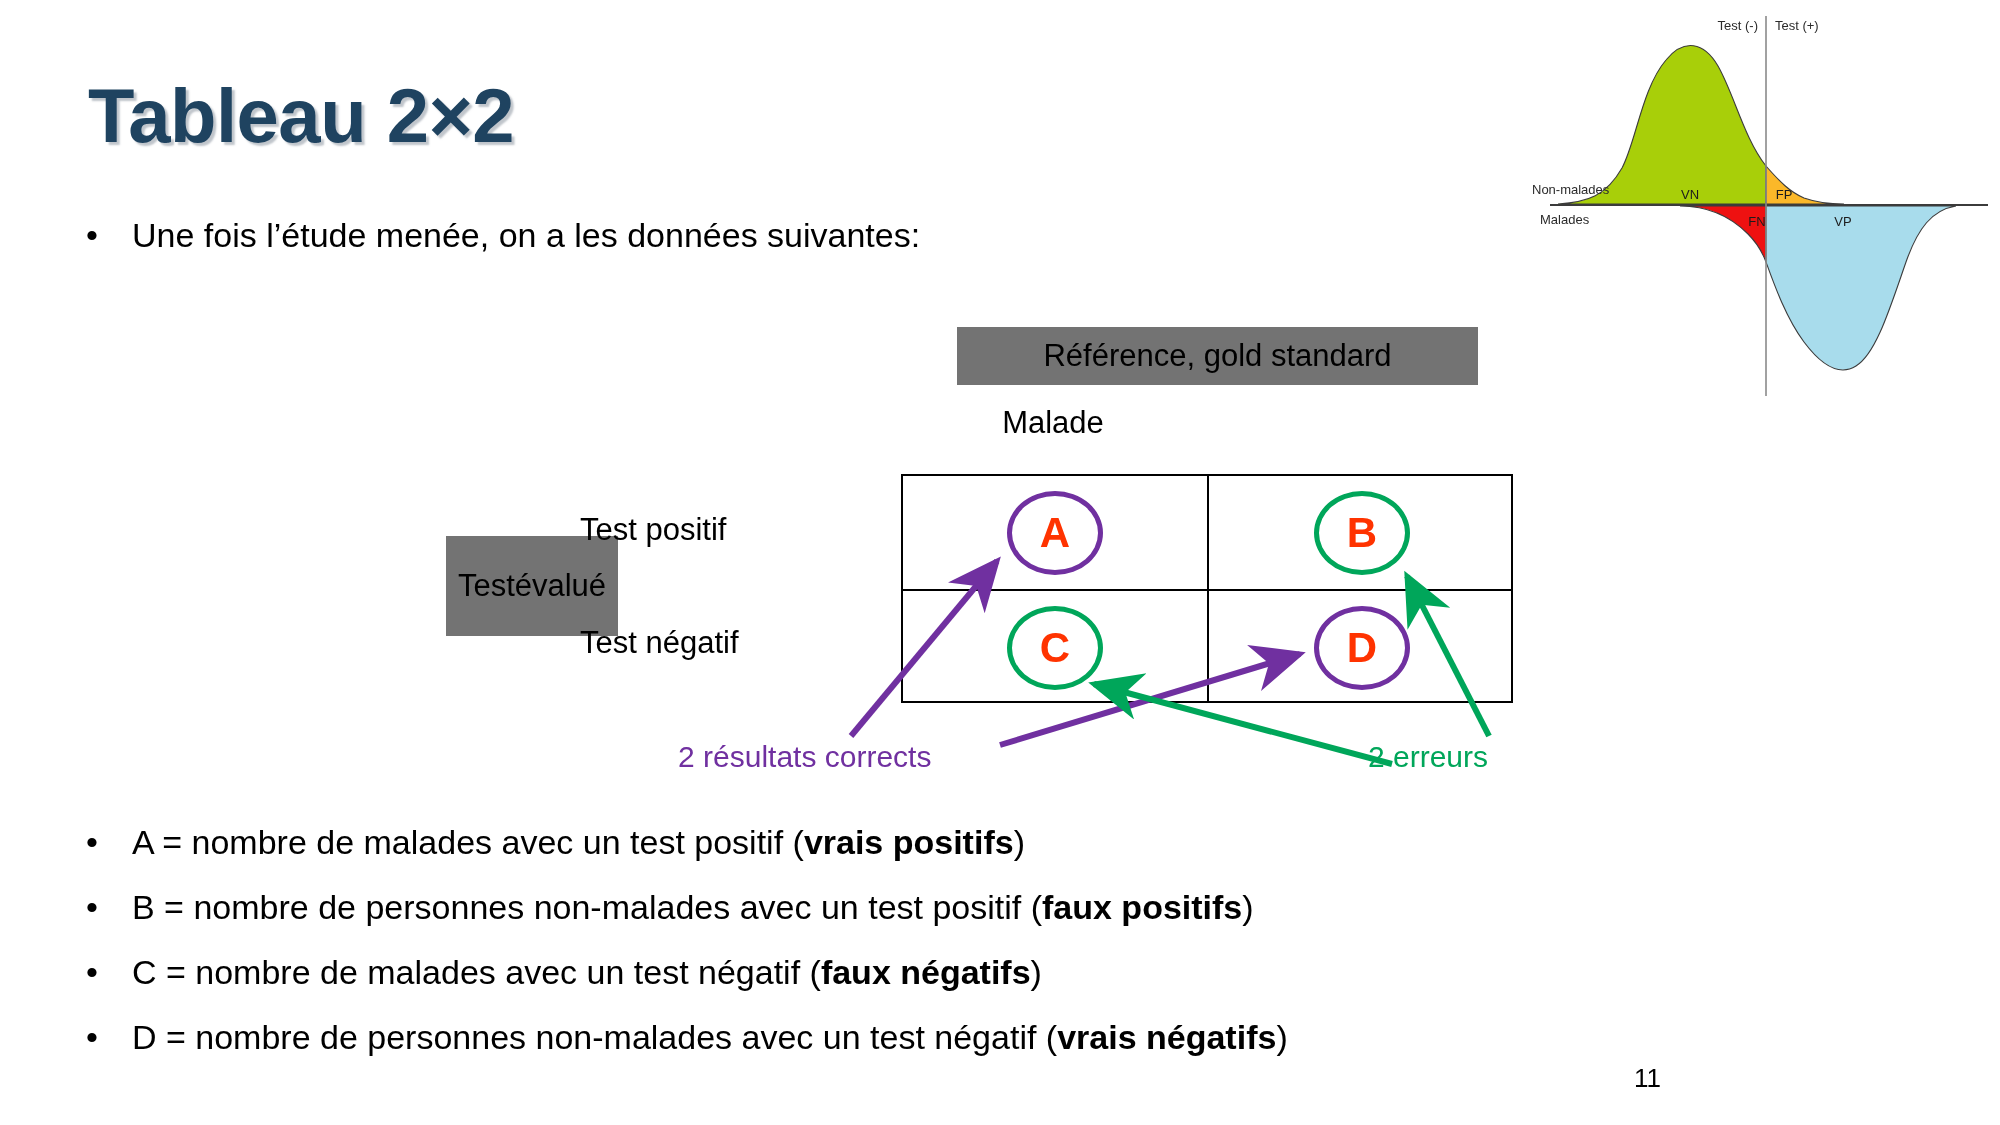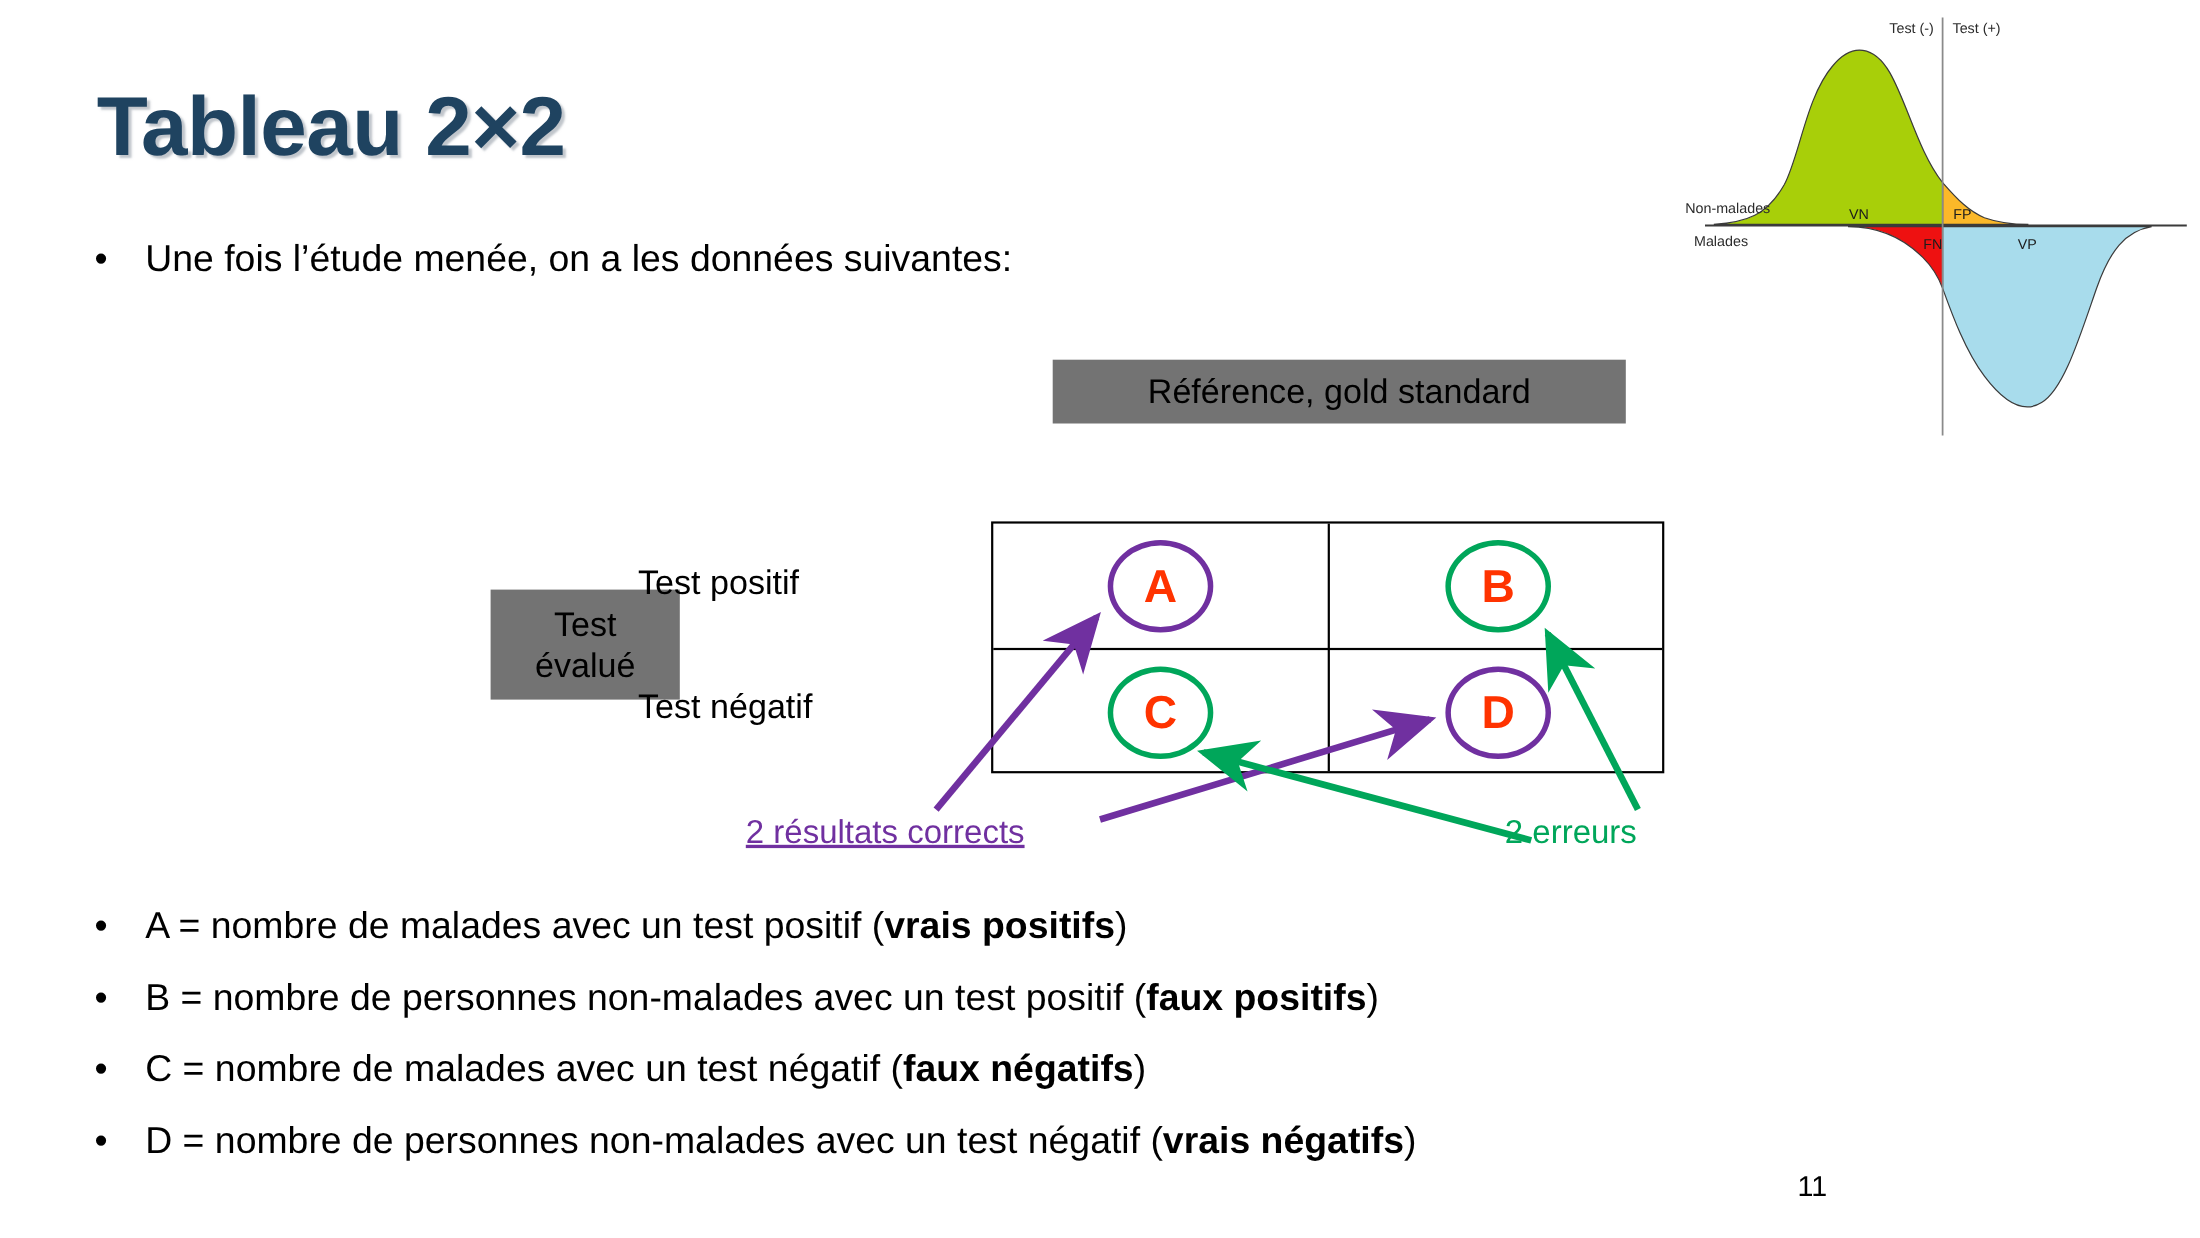--- a/index.html
+++ b/index.html
@@ -74,21 +74,21 @@
     left: 957px;
     top: 327px;
     width: 521px;
     height: 58px;
   }
   .test-eval-box {
     left: 446px;
     top: 536px;
     width: 172px;
     height: 100px;
-    flex-direction: column;
+    flex-direction: row;
   }
 
   
   .col-head {
     position: absolute;
     font-size: 31px;
     color: #000000;
     text-align: center;
     white-space: nowrap;
   }
@@ -160,21 +160,21 @@
     color: #FF3300;
     line-height: 1;
   }
 
   
   .annot {
     position: absolute;
     font-size: 30px;
     white-space: nowrap;
   }
-  .annot-correct { left: 678px; top: 740px; color: #7030A0; text-decoration: underline; }
+  .annot-correct { left: 678px; top: 740px; color: #7030A0; }
   .annot-erreurs { left: 1368px; top: 740px; color: #00A65A; }
 
   
   .arrows {
     position: absolute;
     left: 0; top: 0;
     width: 2000px;
     height: 1125px;
     pointer-events: none;
   }
@@ -211,20 +211,21 @@
 
   <div class="orange-box ref-box">
     <span>Référence, gold standard</span>
   </div>
 
   <div class="orange-box test-eval-box">
     <span>Test</span>
     <span>évalué</span>
   </div>
 
+  <div class="col-head col-head-malade">Malade</div>
 
   <div class="row-label row-label-pos">Test positif</div>
   <div class="row-label row-label-neg">Test négatif</div>
 
   <div class="grid2x2">
     <div class="vline"></div>
     <div class="hline"></div>
 
     <div class="cell cell-a">
       <div class="ellipse" style="border-color: rgb(112, 48, 160);">

